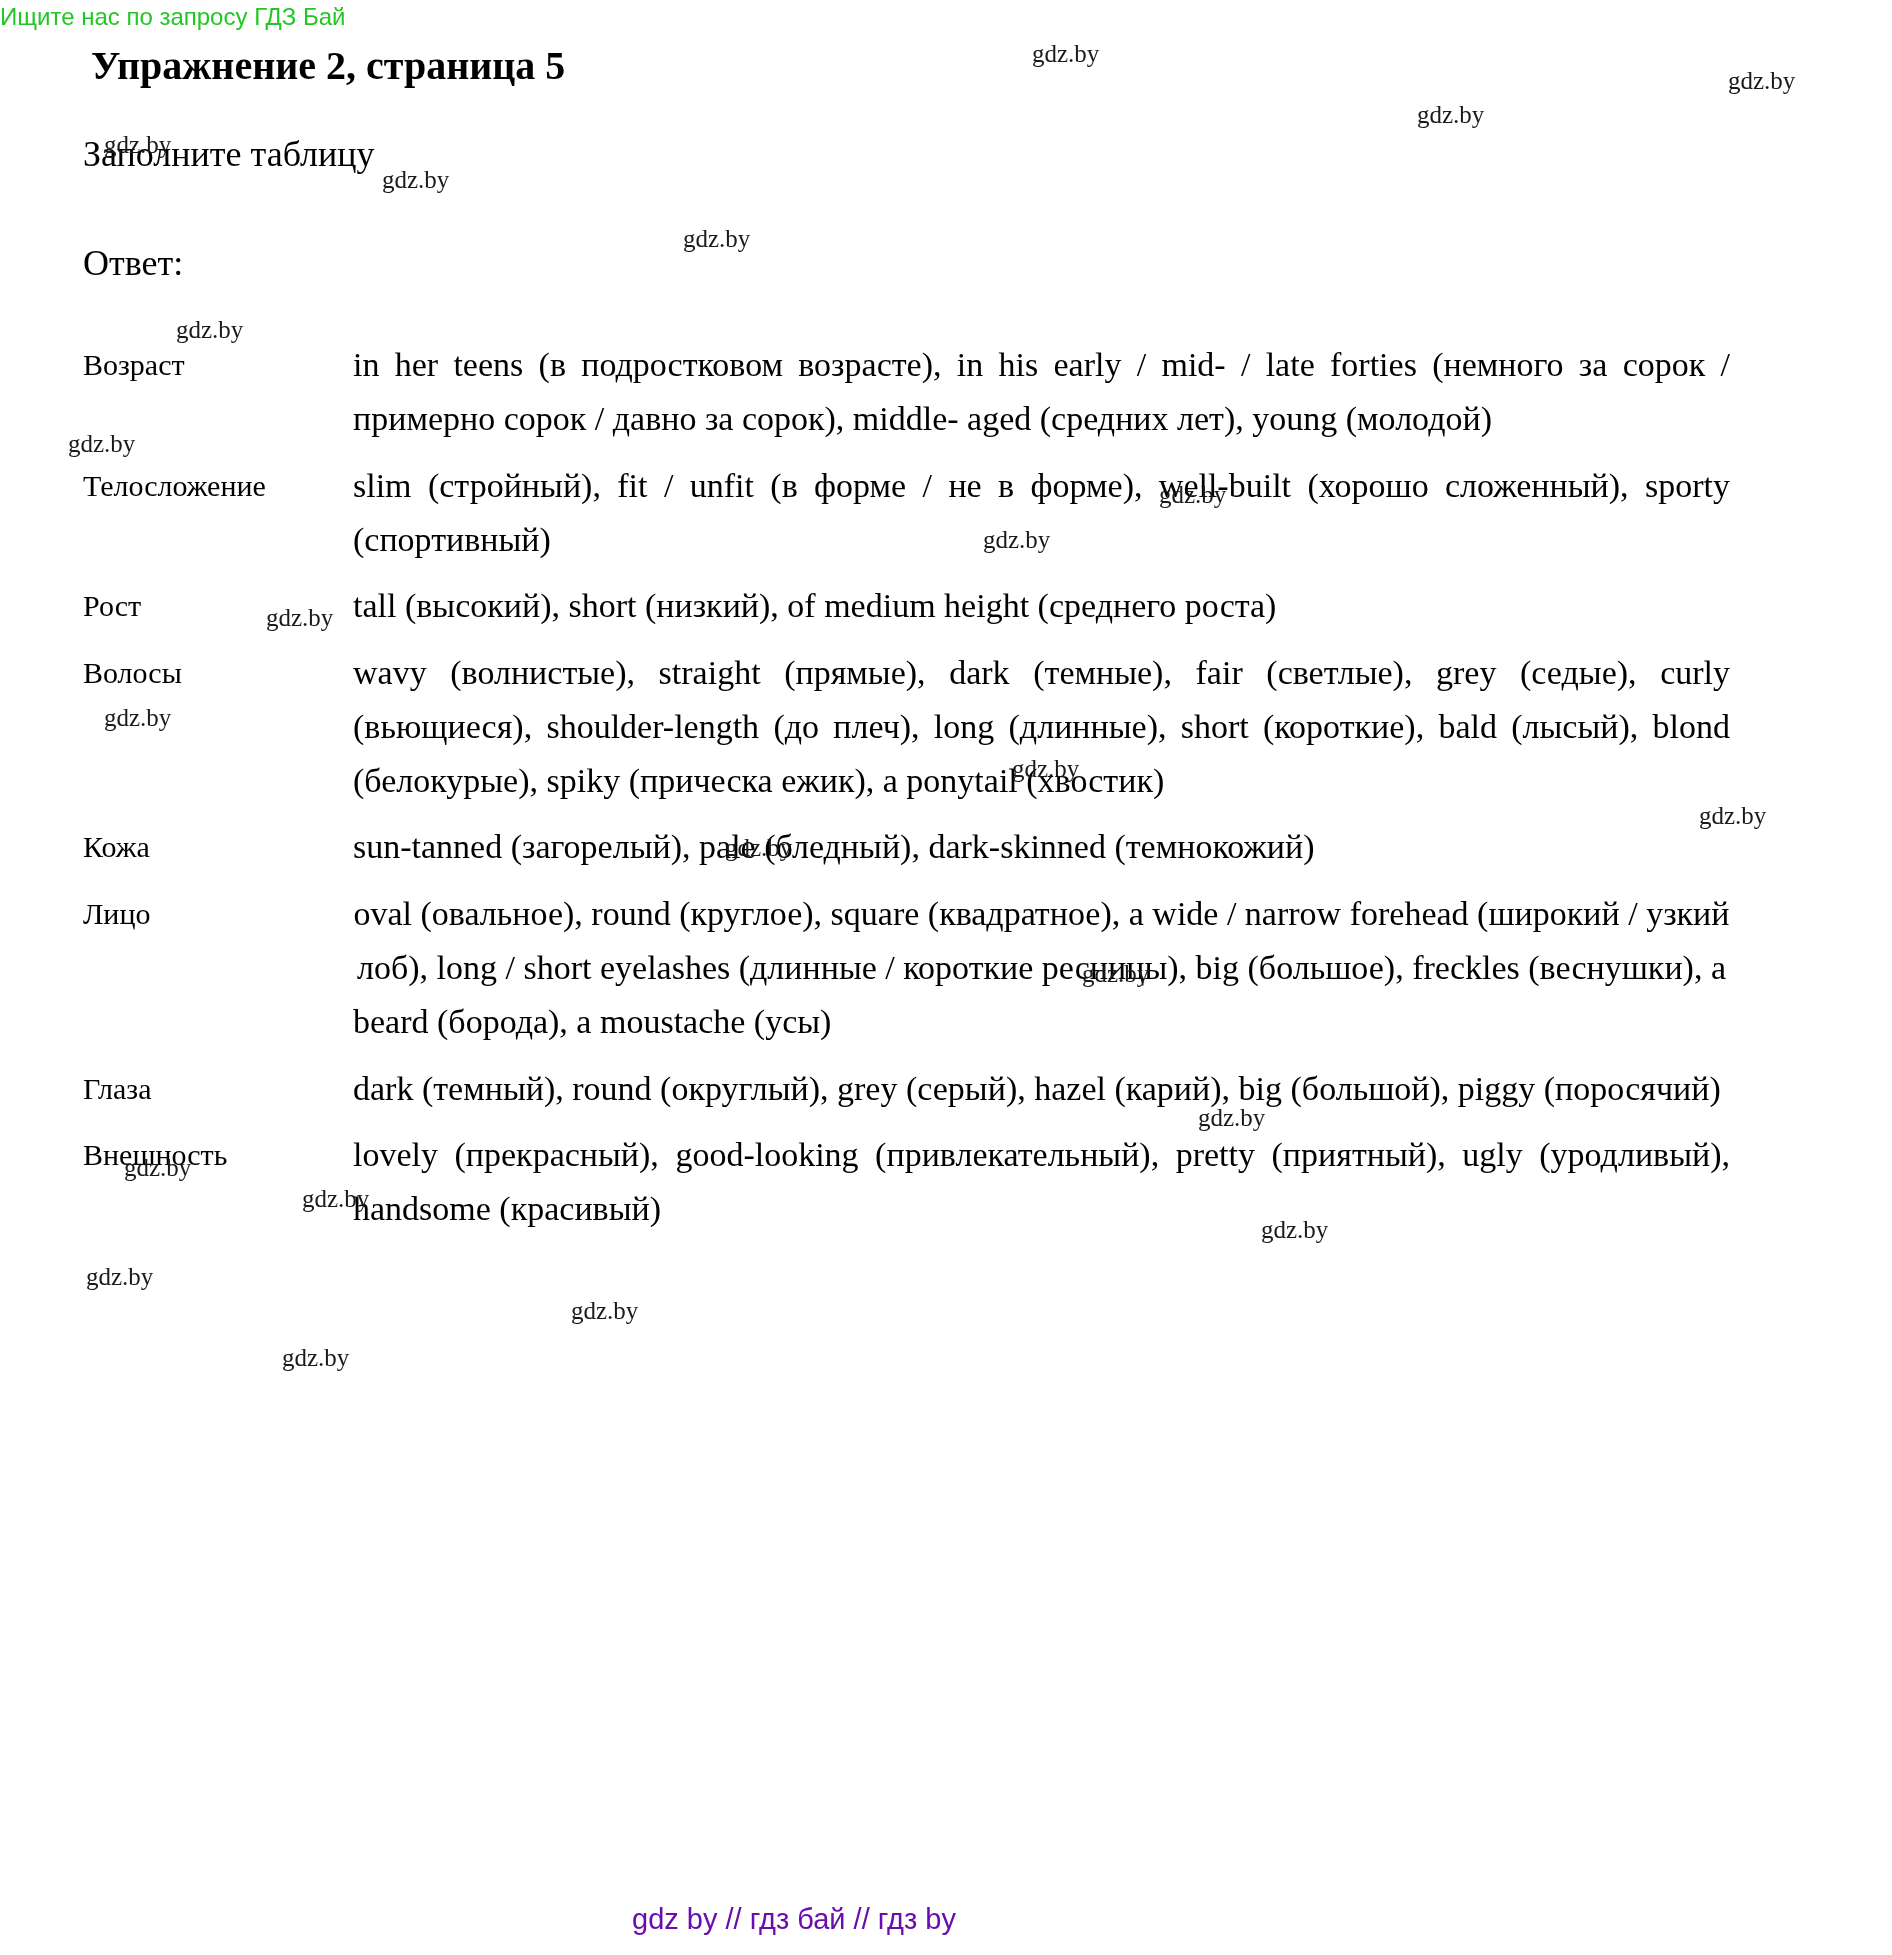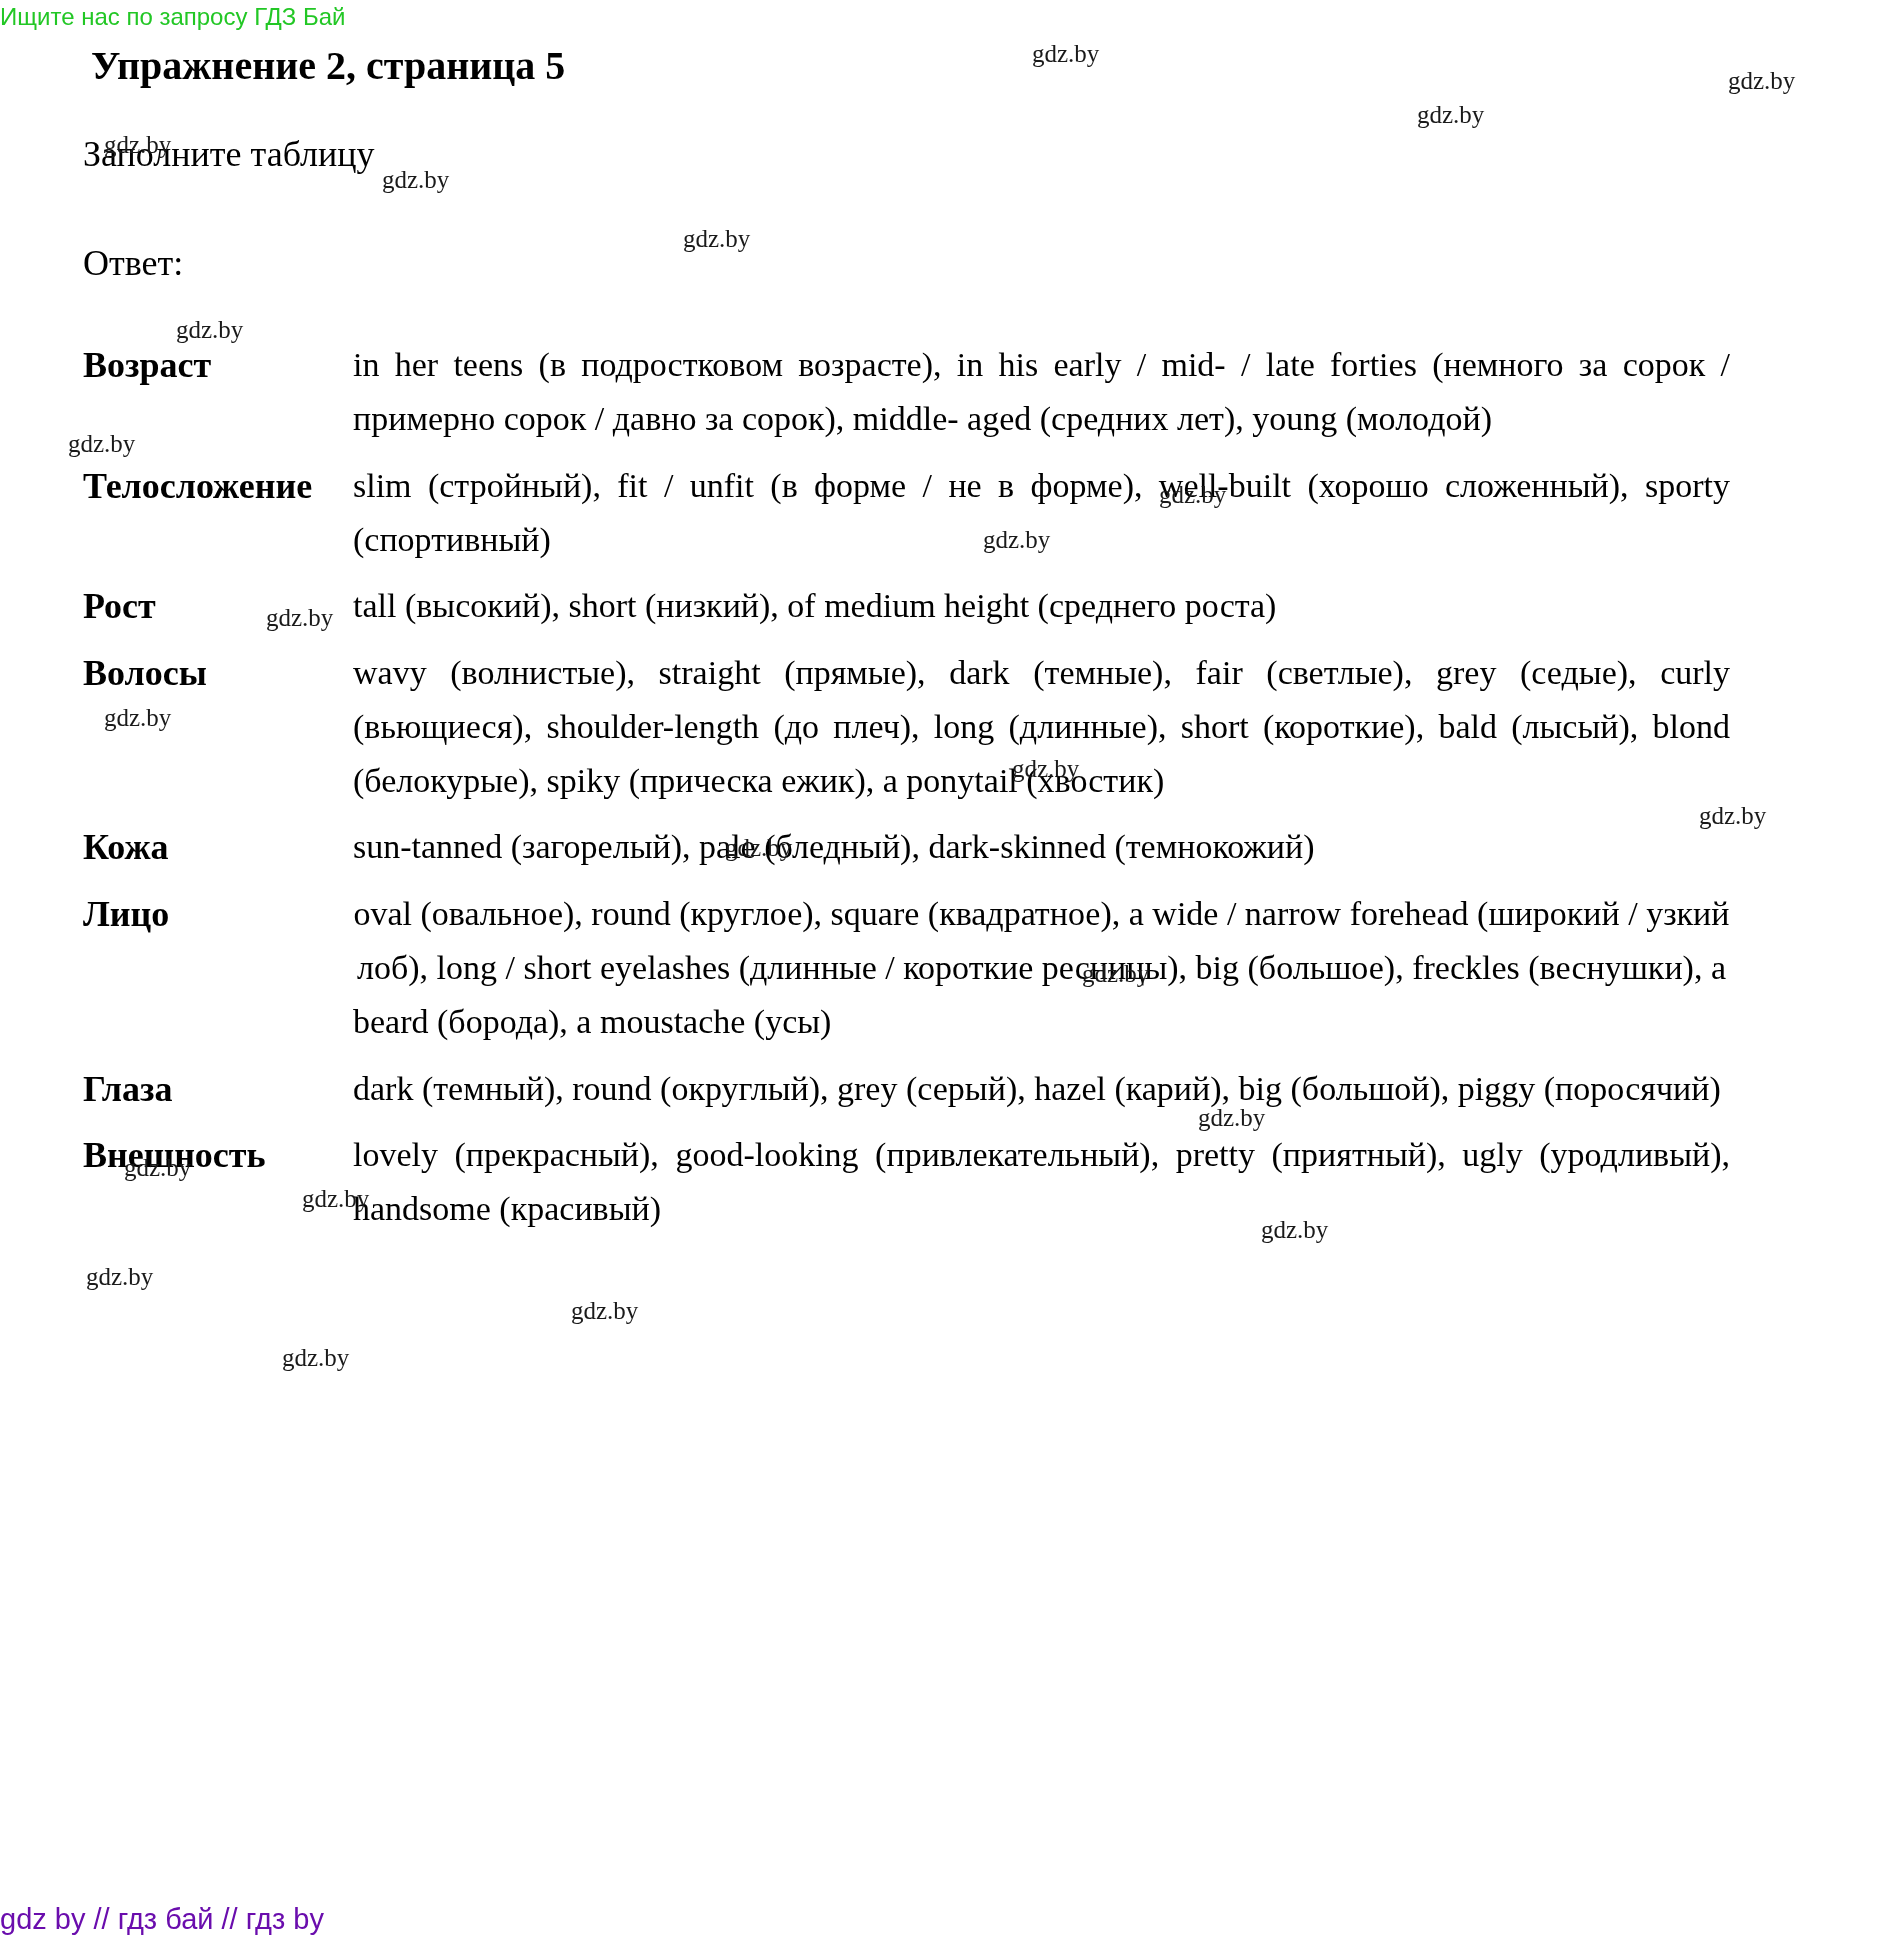--- a/index.html
+++ b/index.html
@@ -76,25 +76,24 @@
     border-collapse: collapse;
     table-layout: fixed;
   }
   .answer-table td {
     vertical-align: top;
     padding: 0 0 12.6px 0;
     border: none;
   }
   .cat-cell {
     width: 270px;
-    font-size: 36px;
+    font-size: 30px;
     line-height: 54px;
     white-space: nowrap;
     padding-right: 9px;
-    font-weight: bold;
   }
   .val-cell {
     font-size: 34px;
     line-height: 54px;
     text-align: justify;
     text-align-last: left;
     hyphens: manual;
   }
   .val-cell.nowrapjust {
     text-align: center;
@@ -114,20 +113,21 @@
     color: #1a1a1a;
     white-space: nowrap;
   }
 
   
   .footer-line {
     position: absolute;
     top: 1902px;
     left: 0;
     width: 1588px;
+    text-align: center;
     font-family: "Liberation Sans", "DejaVu Sans", sans-serif;
     font-size: 29px;
     line-height: 34px;
     color: #6a0dad;
     white-space: nowrap;
   }
 </style>
 </head>
 <body>
 

